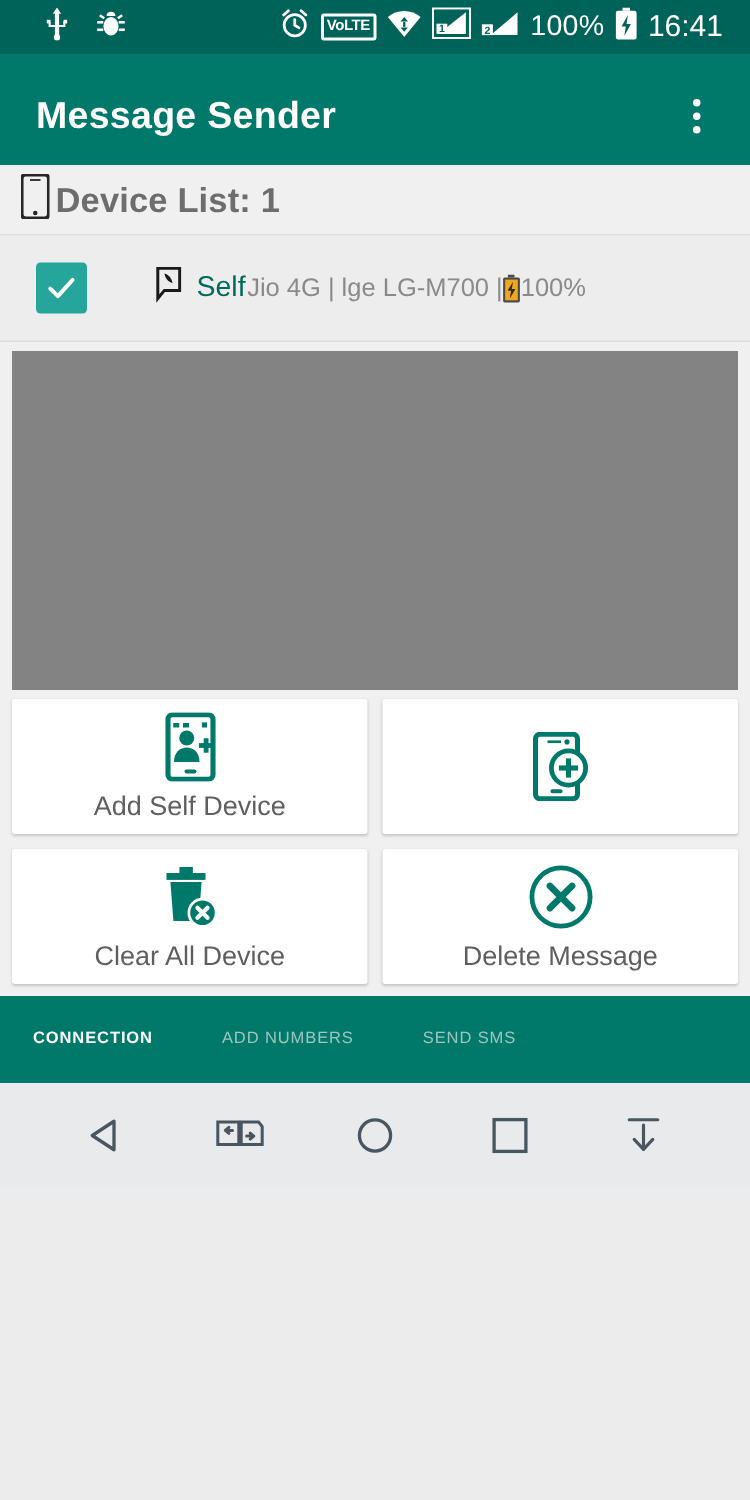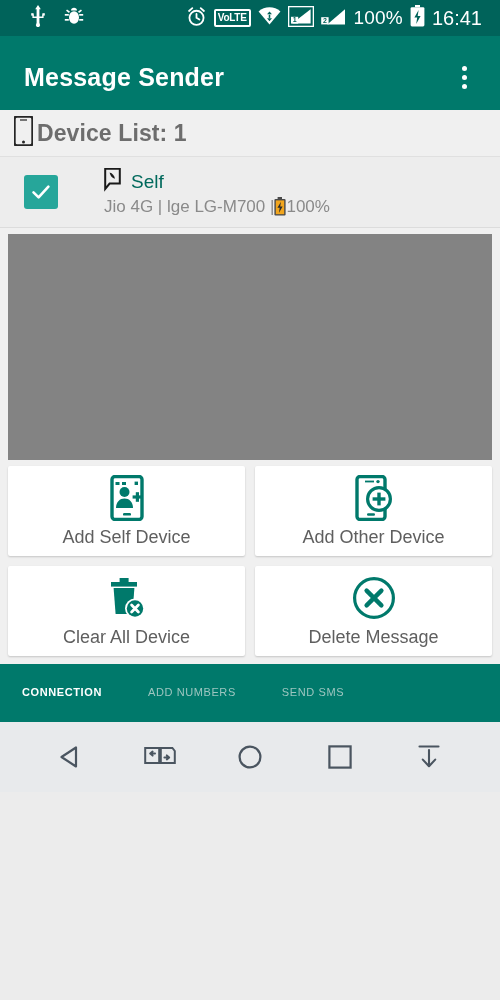--- a/index.html
+++ b/index.html
@@ -146,21 +146,21 @@
     background: #26a69a;
     display: flex;
     align-items: center;
     justify-content: center;
     flex: 0 0 34px;
     cursor: pointer;
   }
   .device-info {
     margin-left: 46px;
     display: flex;
-    flex-direction: column;
+    flex-direction: row;
     justify-content: center;
     gap: 1px;
   }
   .device-name-line {
     display: flex;
     align-items: center;
     gap: 10px;
   }
   .device-name {
     color: #00695c;
@@ -413,21 +413,20 @@
           <svg width="38" height="46" viewBox="0 0 38 46">
             <rect x="2" y="1.5" width="28" height="43" rx="3" fill="none" stroke="#00796b" stroke-width="3.4"></rect>
             <rect x="12" y="38.2" width="8" height="2.6" rx="1.2" fill="#00796b"></rect>
             <rect x="10" y="5.6" width="9" height="1.8" fill="#00796b"></rect>
             <circle cx="23" cy="6.6" r="1.7" fill="#00796b"></circle>
             <circle cx="24" cy="24" r="11.4" fill="#ffffff" stroke="#00796b" stroke-width="3.2"></circle>
             <rect x="17.6" y="22.3" width="12.8" height="3.4" fill="#00796b"></rect>
             <rect x="22.3" y="17.6" width="3.4" height="12.8" fill="#00796b"></rect>
           </svg>
         </span>
-        <span class="card-label">Add Other Device</span>
       </div>
 
       <div class="action-card">
         <span class="icon-wrap">
           <svg width="38" height="44" viewBox="0 0 38 44">
             <rect x="3" y="6" width="26" height="4.6" fill="#00796b"></rect>
             <rect x="11.6" y="2" width="9" height="4" fill="#00796b"></rect>
             <path d="M5.6 12 H26.4 L24.4 38 H7.6 Z" fill="#00796b"></path>
             <circle cx="27" cy="32.5" r="10" fill="#ffffff"></circle>
             <circle cx="27" cy="32.5" r="8.2" fill="#00796b"></circle>

